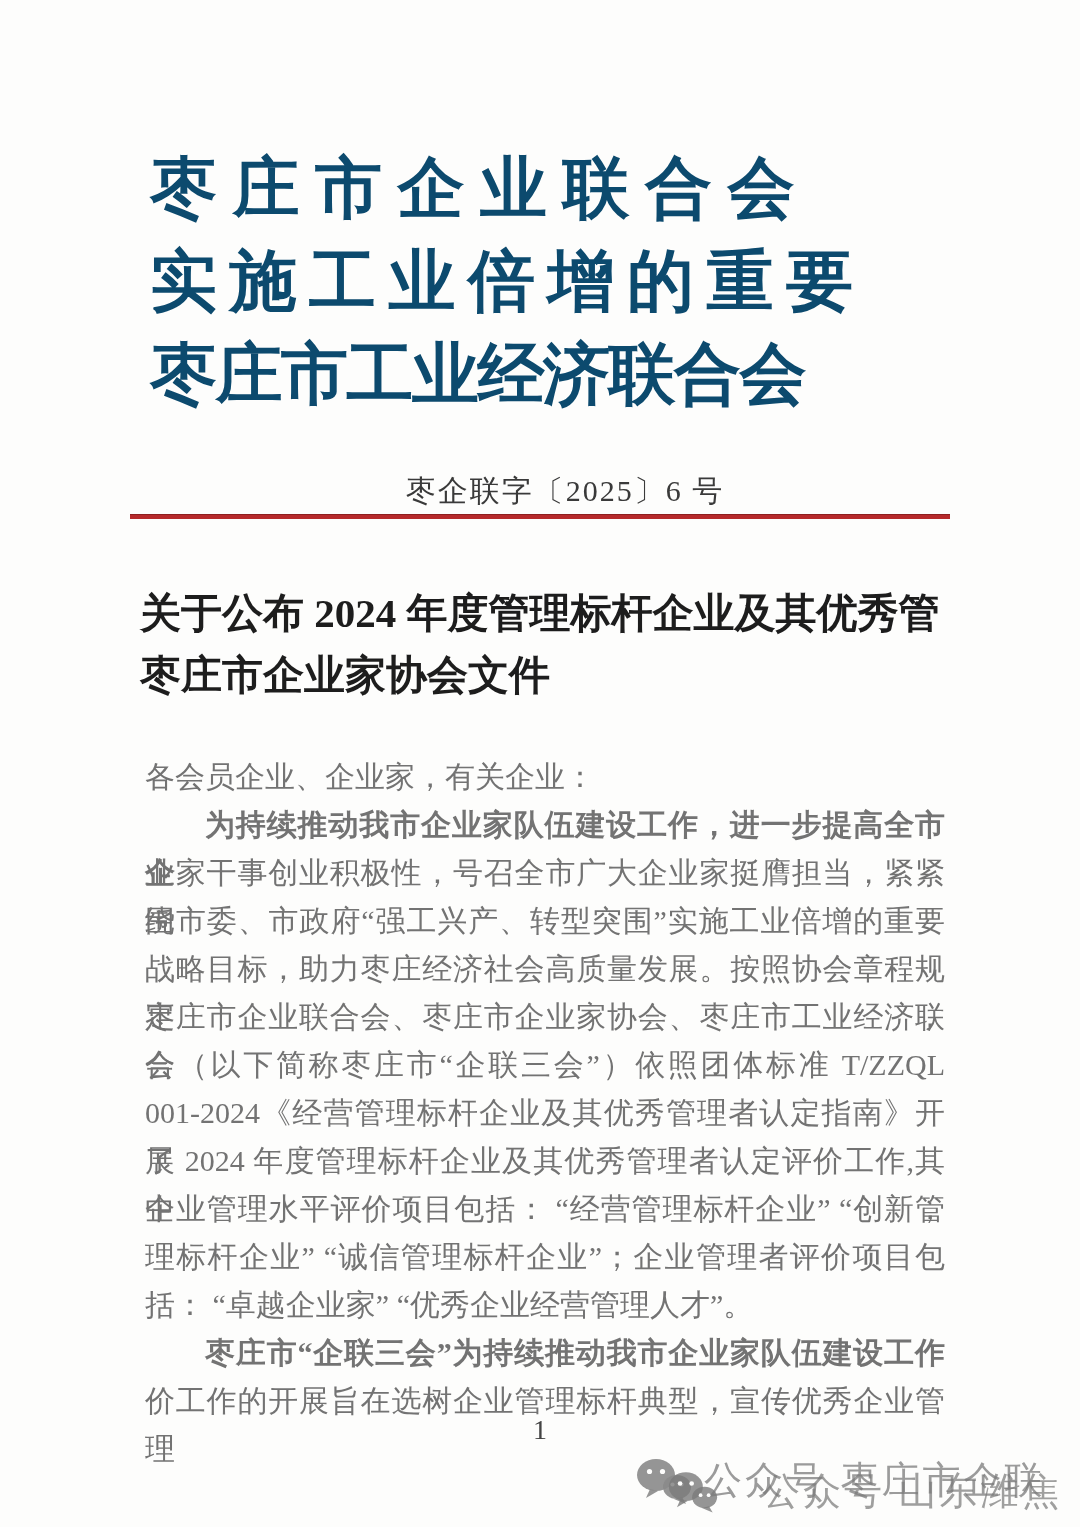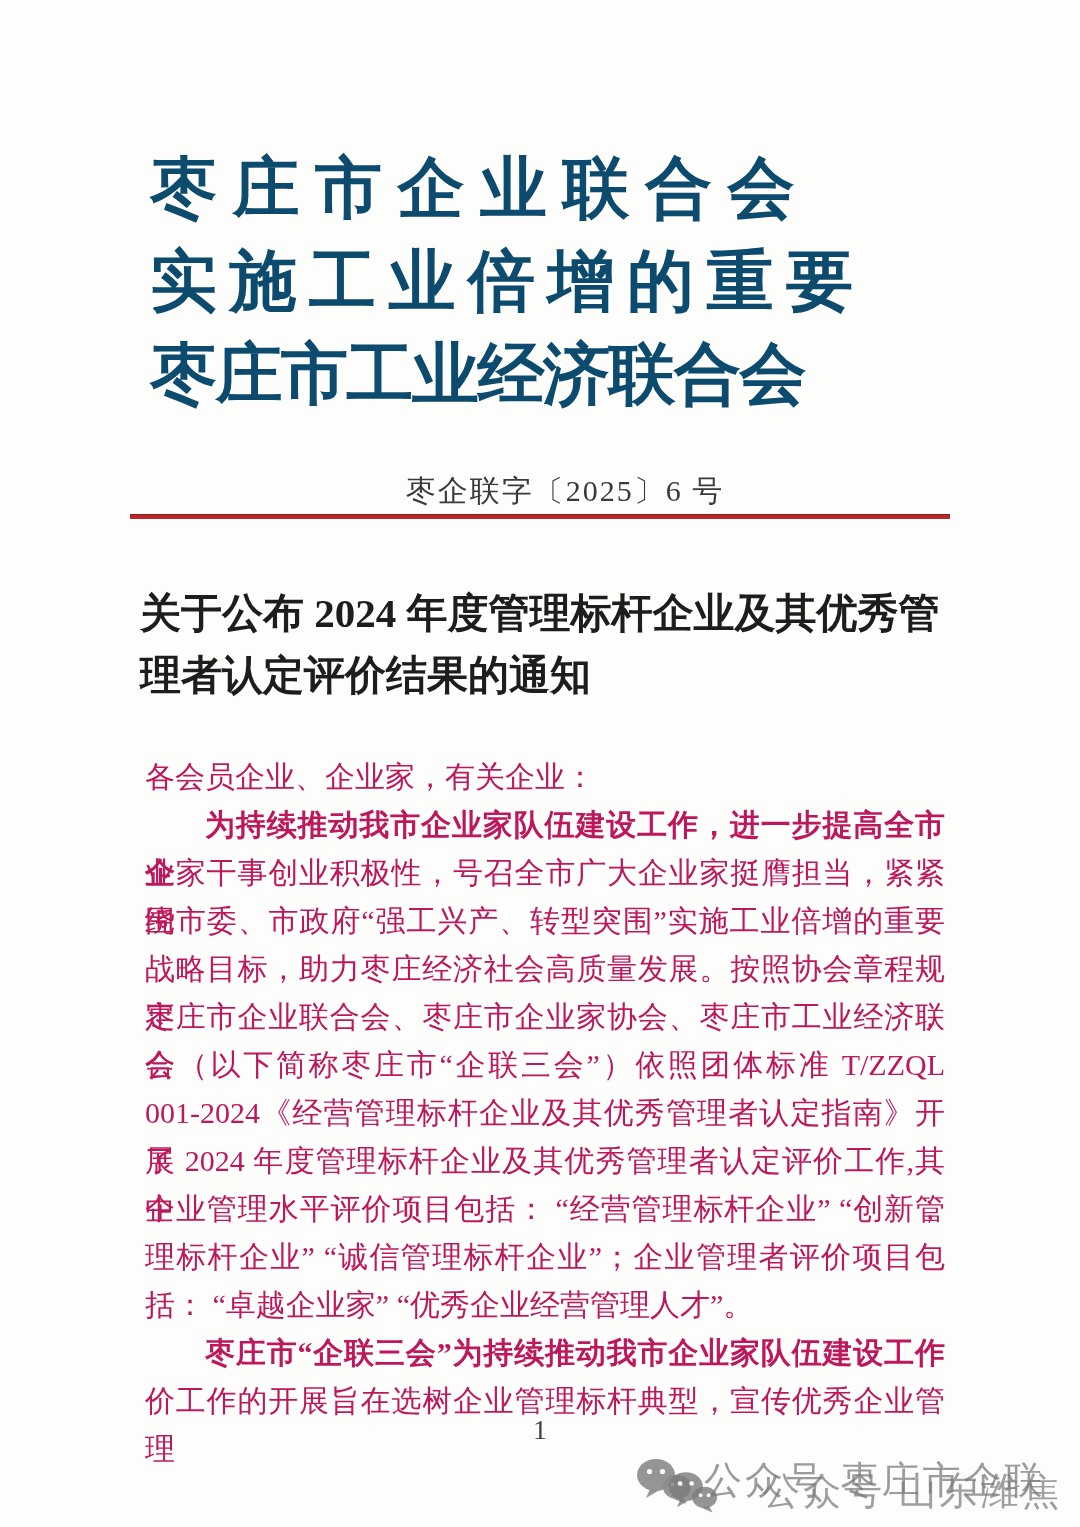--- a/index.html
+++ b/index.html
@@ -72,21 +72,21 @@
   }
   .title-line { display: block; white-space: nowrap; }
 
   
   .doc-body {
     position: absolute;
     top: 753px;
     left: 145px;
     width: 800px;
     font-size: 30px;
-    color: #be185d;
+    color: #737373;
     line-height: 48px;
   }
   .bl {
     height: 48px;
     white-space: nowrap;
   }
   .bl.fill {
     white-space: normal;
     text-align: justify;
     text-align-last: justify;
@@ -138,21 +138,21 @@
     <div class="org-line org-line-2">实施工业倍增的重要</div>
     <div class="org-line org-line-3">枣庄市工业经济联合会</div>
   </header>
 
   <div class="doc-number">枣企联字〔2025〕6 号</div>
 
   <div class="red-rule"></div>
 
   <h1 class="doc-title">
     <span class="title-line">关于公布 2024 年度管理标杆企业及其优秀管</span>
-    <span class="title-line">理者认定评价结果的通知</span>
+    <span class="title-line">枣庄市企业家协会文件</span>
   </h1>
 
   <main class="doc-body">
     <p class="bl">各会员企业、企业家，有关企业：</p>
     <p class="bl fill indent">为持续推动我市企业家队伍建设工作，进一步提高全市企</p>
     <p class="bl fill">业家干事创业积极性，号召全市广大企业家挺膺担当，紧紧围</p>
     <p class="bl fill">绕市委、市政府“强工兴产、转型突围”实施工业倍增的重要</p>
     <p class="bl fill">战略目标，助力枣庄经济社会高质量发展。按照协会章程规定，</p>
     <p class="bl fill">枣庄市企业联合会、枣庄市企业家协会、枣庄市工业经济联合</p>
     <p class="bl fill">会（以下简称枣庄市“企联三会”）依照团体标准 T/ZZQL</p>

